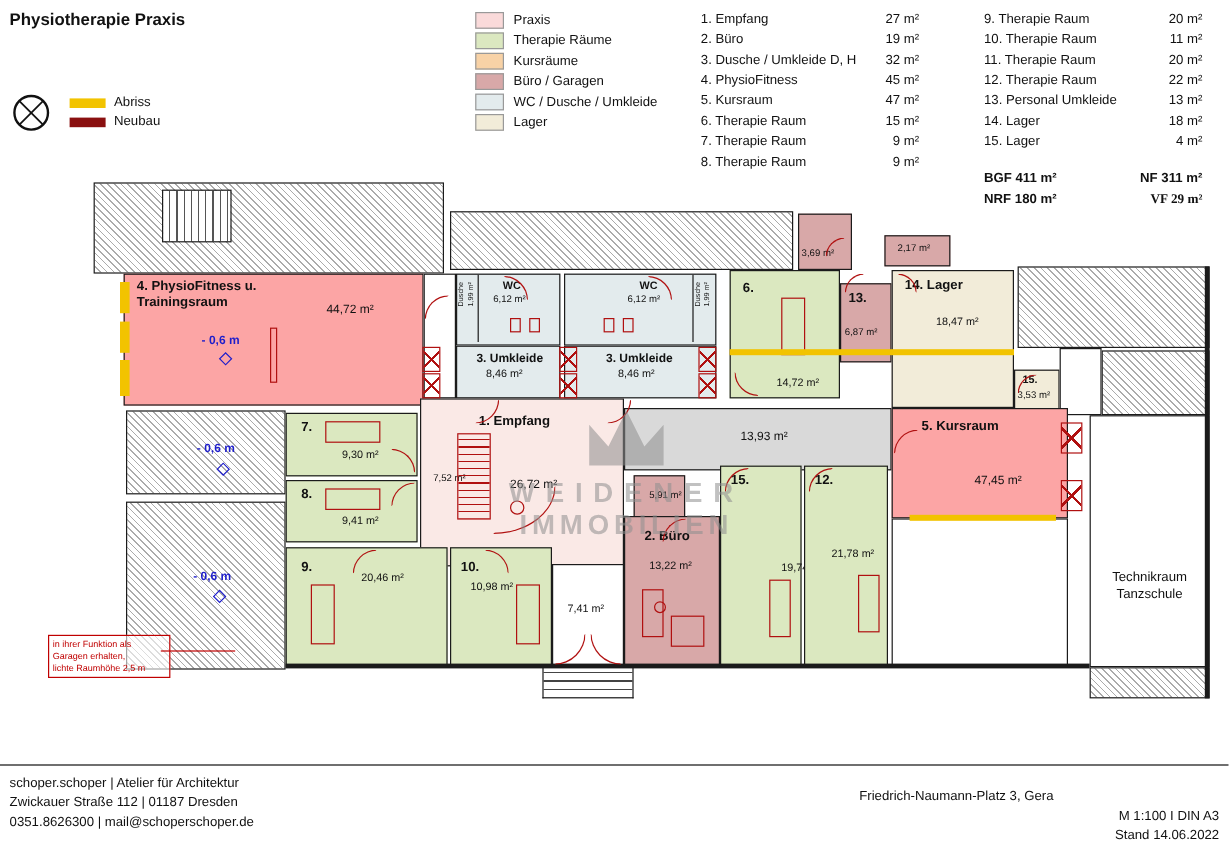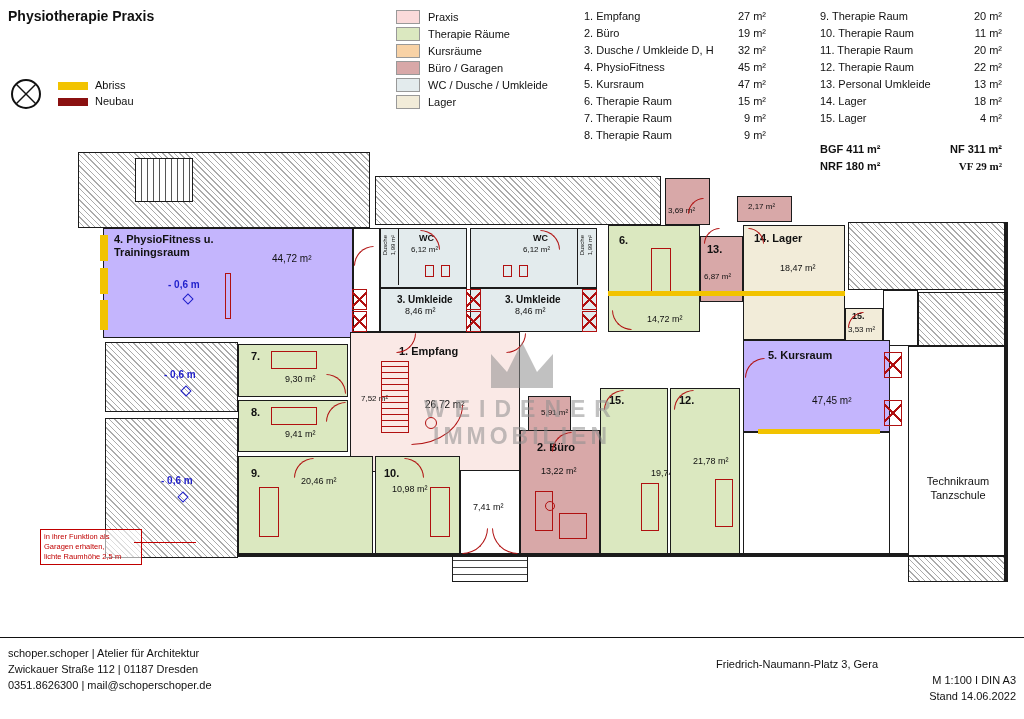--- a/index.html
+++ b/index.html
@@ -5,21 +5,21 @@
   html,body{margin:0;padding:0;background:#fff;}
   body{font-family:"Liberation Sans",sans-serif;color:#111;}
   #page{position:relative;width:1024px;height:719px;background:#fff;overflow:hidden;}
   .abs{position:absolute;}
   .lbl{position:absolute;font-size:10px;white-space:nowrap;line-height:1.1;}
   .s9{font-size:9px;} .s8{font-size:8px;} .s11{font-size:11px;}
   .b{font-weight:bold;}
   .room{position:absolute;border:1.8px solid #1b1b1b;box-sizing:border-box;}
   .hatch{position:absolute;border:1.8px solid #1b1b1b;box-sizing:border-box;
          background:repeating-linear-gradient(45deg,#ffffff 0px,#ffffff 3px,#ababab 3px,#ababab 4px);}
-  .c-empf{background:#fae9e6;} .c-ther{background:#dbe8c0;} .c-kurs{background:#c4b5fd;}
+  .c-empf{background:#fae9e6;} .c-ther{background:#dbe8c0;} .c-kurs{background:#fca5a5;}
   .c-buero{background:#d8a8a8;} .c-wc{background:#e3ebed;} .c-lager{background:#f2ecd9;}
   .corr{background:#d9d9d9;} .white{background:#fff;}
   .yellow{position:absolute;background:#f2c300;z-index:6;}
   .wall{position:absolute;background:#1b1b1b;z-index:5;}
   .xb{position:absolute;border:1.4px solid #b01010;box-sizing:border-box;z-index:7;background-image:
       linear-gradient(45deg,transparent 46%,#b01010 46%,#b01010 54%,transparent 54%),
       linear-gradient(-45deg,transparent 46%,#b01010 46%,#b01010 54%,transparent 54%);}
   .bed{position:absolute;border:1.3px solid #b01010;box-sizing:border-box;z-index:6;}
   .redbox{position:absolute;border:1.2px solid #b01010;box-sizing:border-box;z-index:6;}
   .circ{border-radius:50%;}
@@ -254,20 +254,23 @@
 
   <div class="room c-empf" style="left:350px;top:332px;width:170px;height:140px;">
     <span class="lbl b s11" style="left:48px;top:12px;">1. Empfang</span>
     <span class="lbl" style="left:74px;top:66px;">26,72 m²</span>
     <span class="lbl s8" style="left:10px;top:62px;">7,52 m²</span>
     <span class="ladder" style="left:30px;top:28px;width:28px;height:72px;"></span>
     <span class="deskarc" style="left:60px;top:72px;width:52px;height:40px;"></span>
     <span class="redbox circ" style="left:74px;top:84px;width:12px;height:12px;"></span>
   </div>
 
+  <div class="room corr" style="left:520px;top:340px;width:223px;height:52px;">
+    <span class="lbl" style="left:96px;top:18px;">13,93 m²</span>
+  </div>
 
   <div class="room c-kurs" style="left:743px;top:340px;width:147px;height:92px;">
     <span class="lbl b s11" style="left:24px;top:8px;">5. Kursraum</span>
     <span class="lbl" style="left:68px;top:54px;">47,45 m²</span>
   </div>
 
   <div class="room c-ther" style="left:238px;top:344px;width:110px;height:53px;">
     <span class="lbl b s11" style="left:12px;top:5px;">7.</span>
     <span class="bed" style="left:32px;top:6px;width:46px;height:18px;"></span>
     <span class="lbl s9" style="left:46px;top:30px;">9,30 m²</span>

